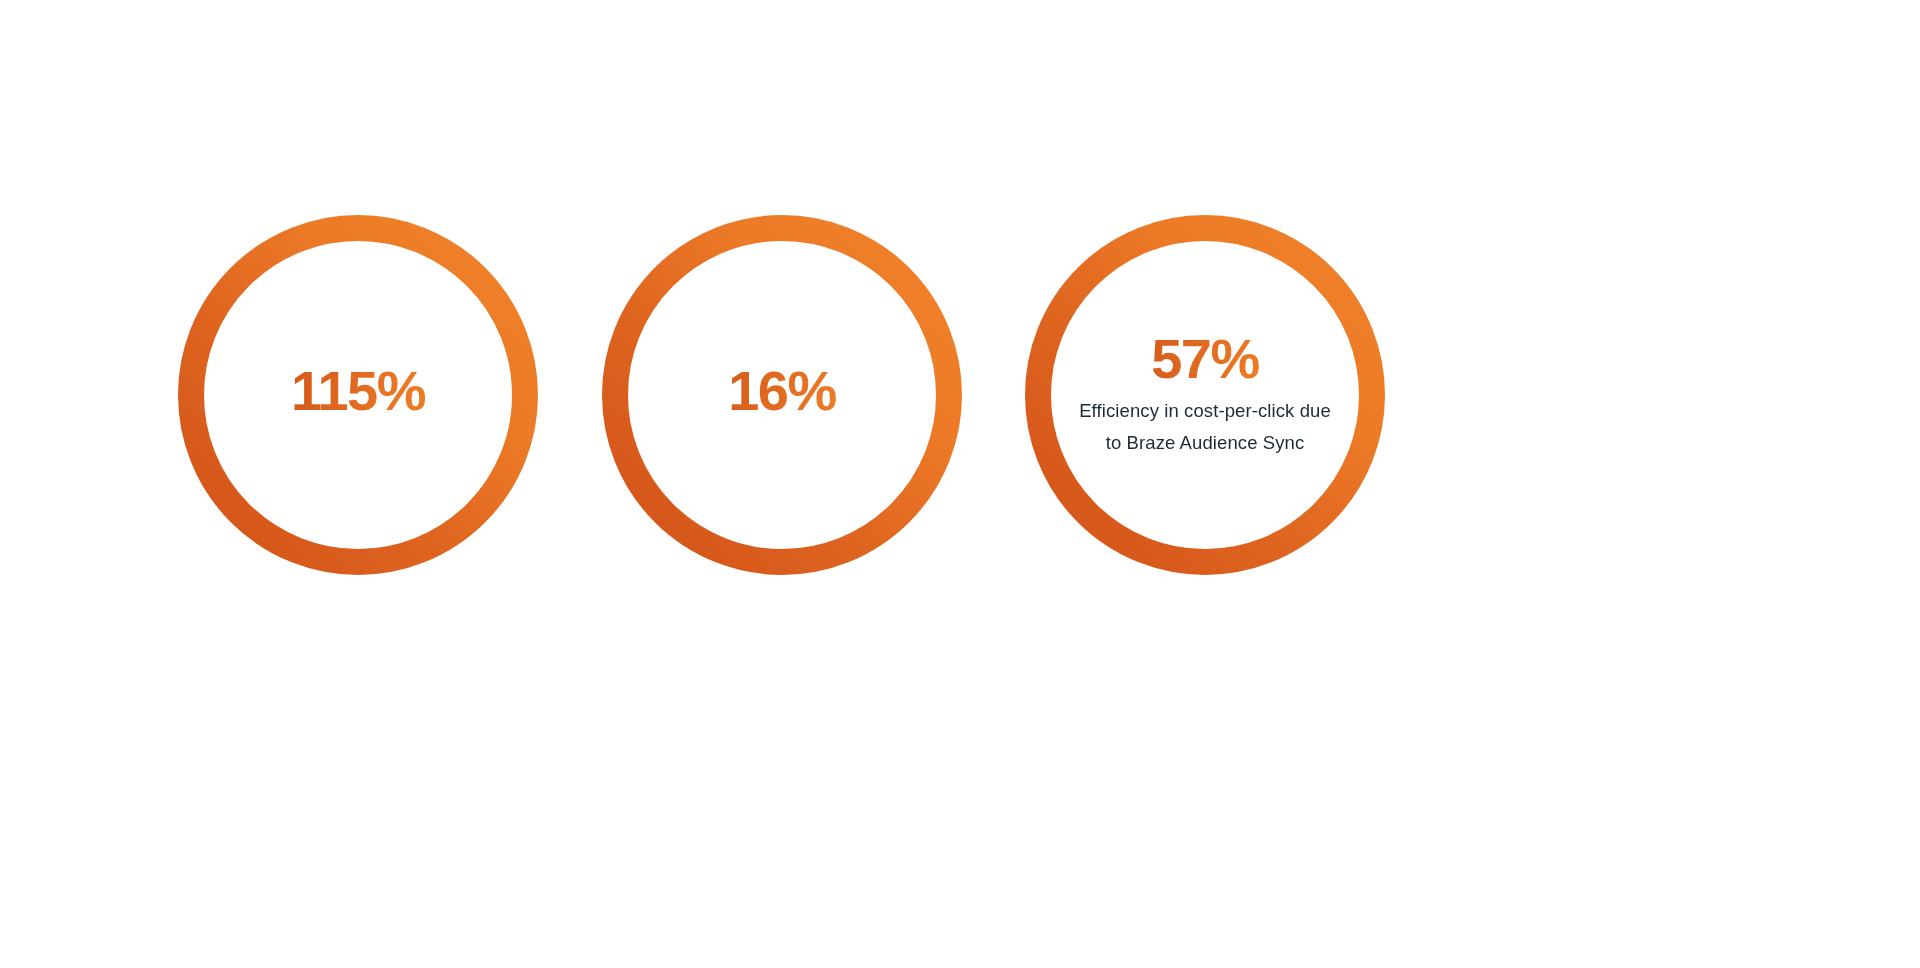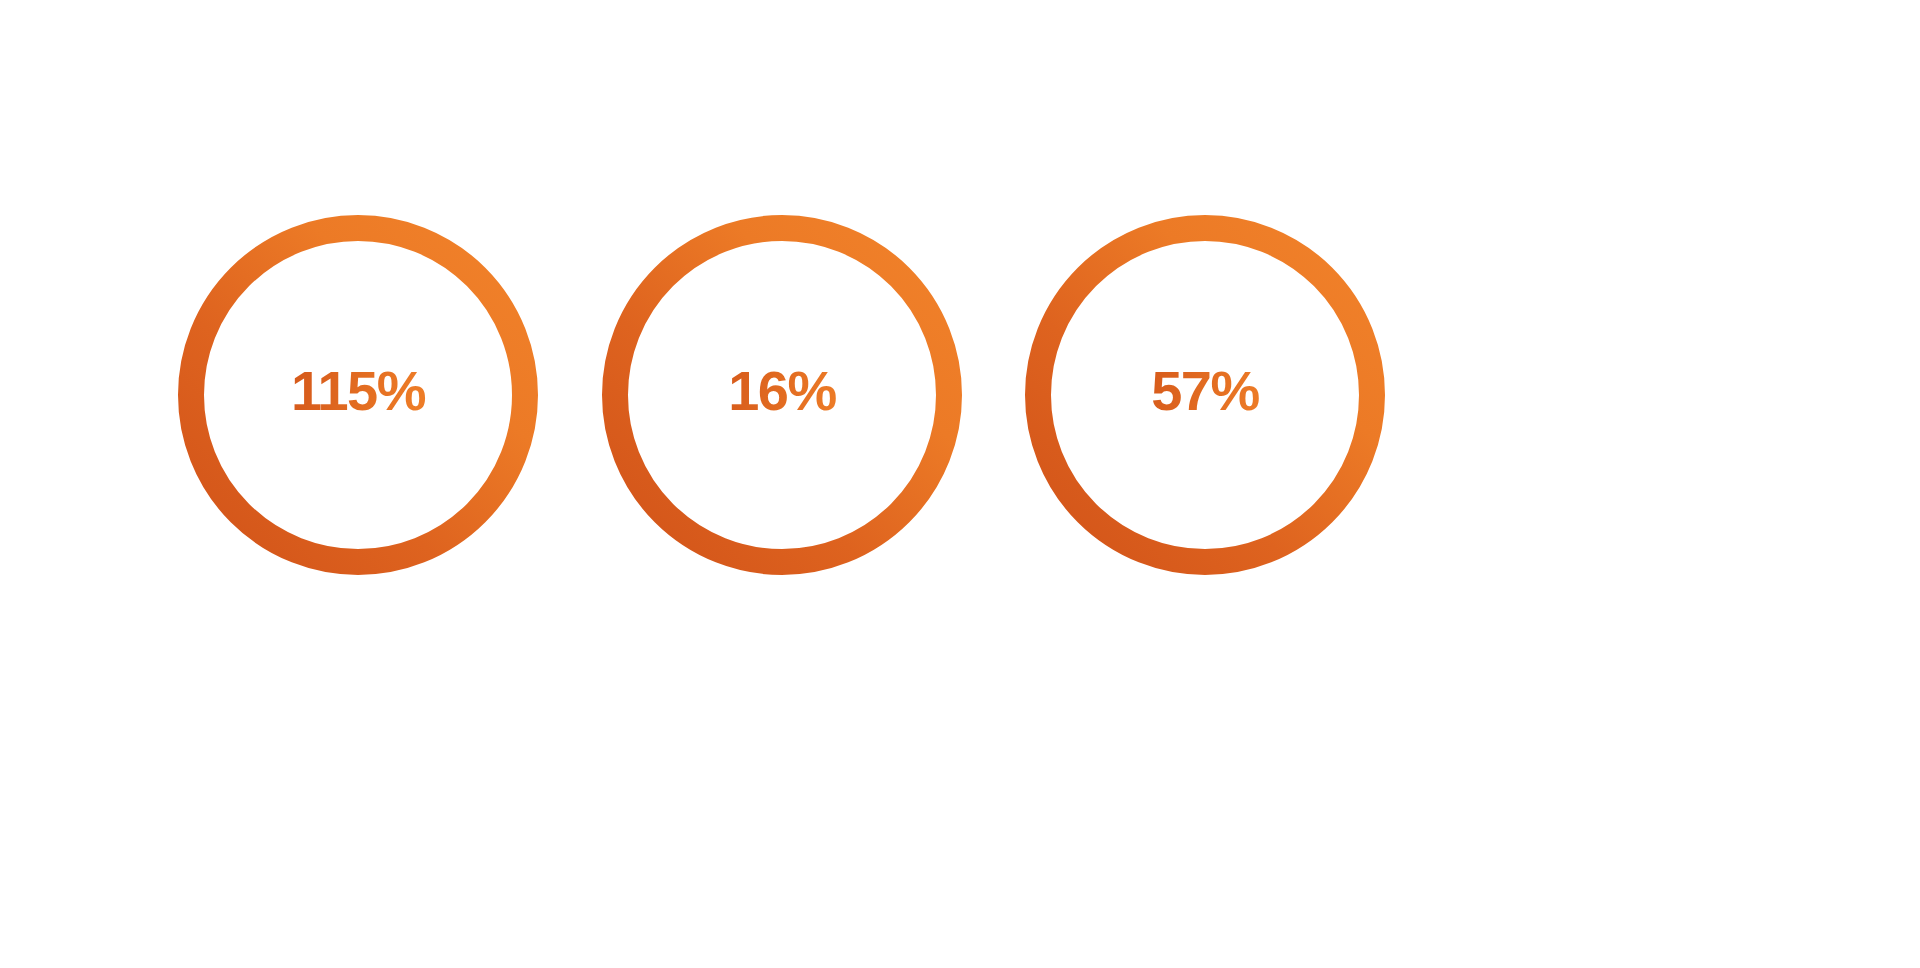--- a/index.html
+++ b/index.html
@@ -130,17 +130,18 @@
             <stop offset="0%" stop-color="#D4561A"></stop>
             <stop offset="35%" stop-color="#DE631F"></stop>
             <stop offset="72%" stop-color="#EC7A26"></stop>
             <stop offset="100%" stop-color="#F08029"></stop>
           </linearGradient>
         </defs>
         <circle cx="180" cy="180" r="167" fill="none" stroke="url(#ringGrad3)" stroke-width="26"></circle>
       </svg>
       <div class="stat-content">
         <div class="stat-value">57%</div>
+        <div class="stat-label">Efficiency in cost-per-click due to Braze Audience Sync</div>
       </div>
     </div>
 
   </div>
 </div>
 
 </body></html>

